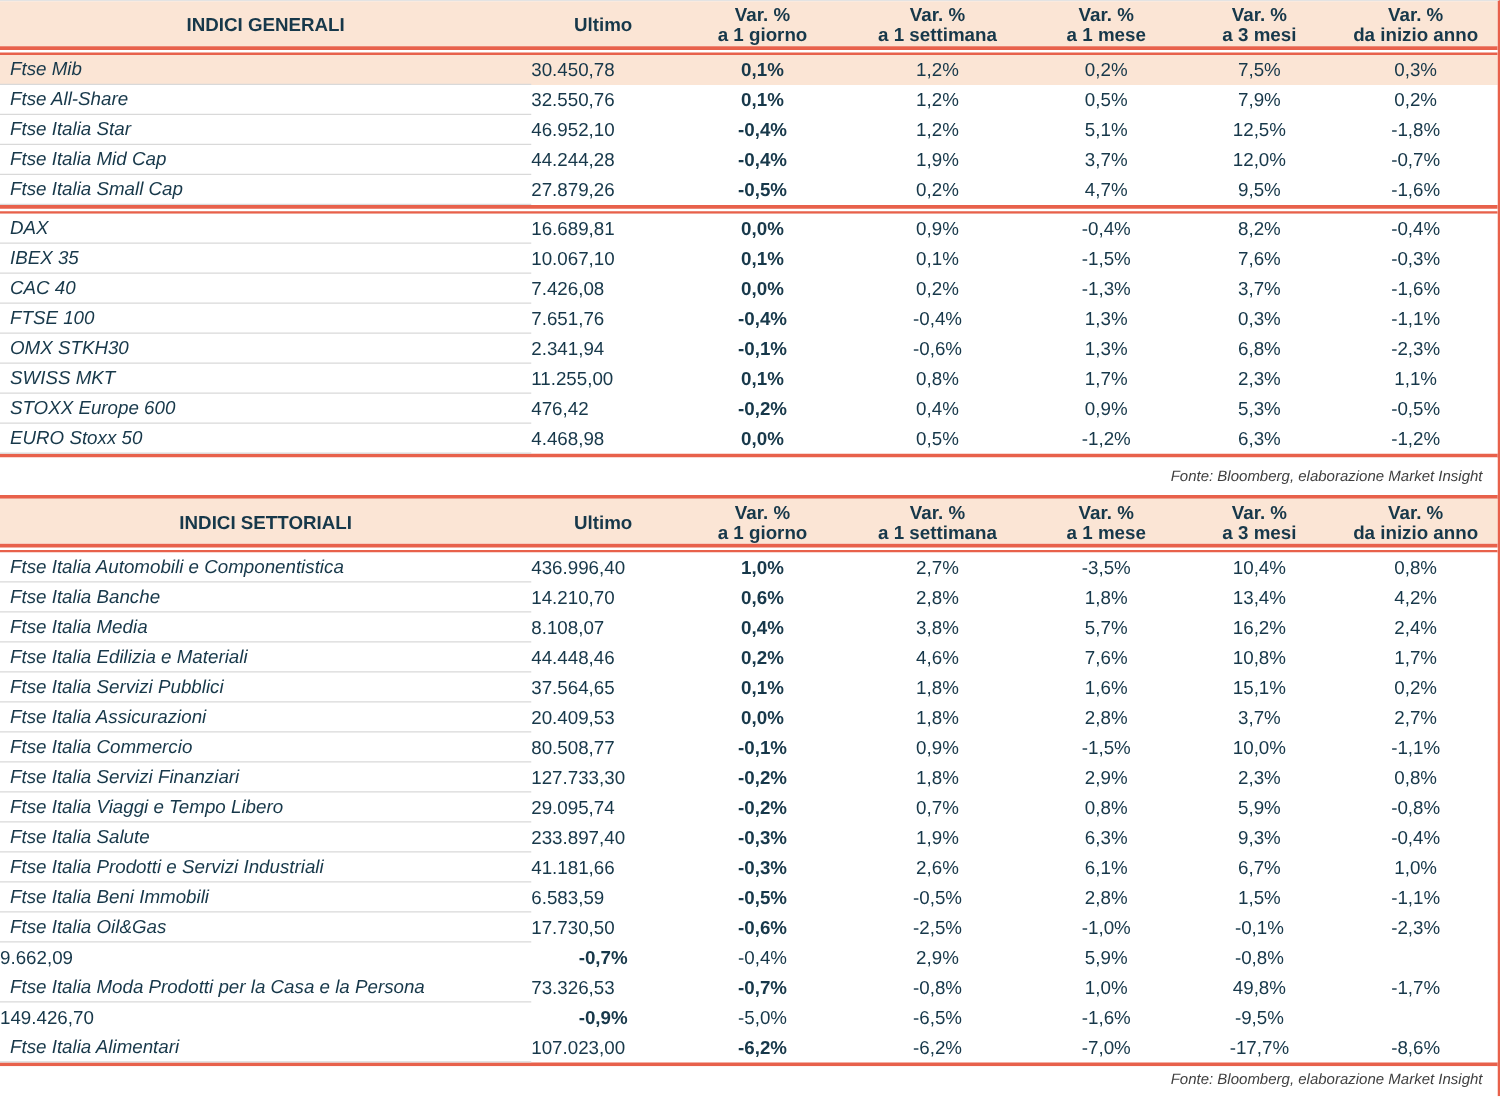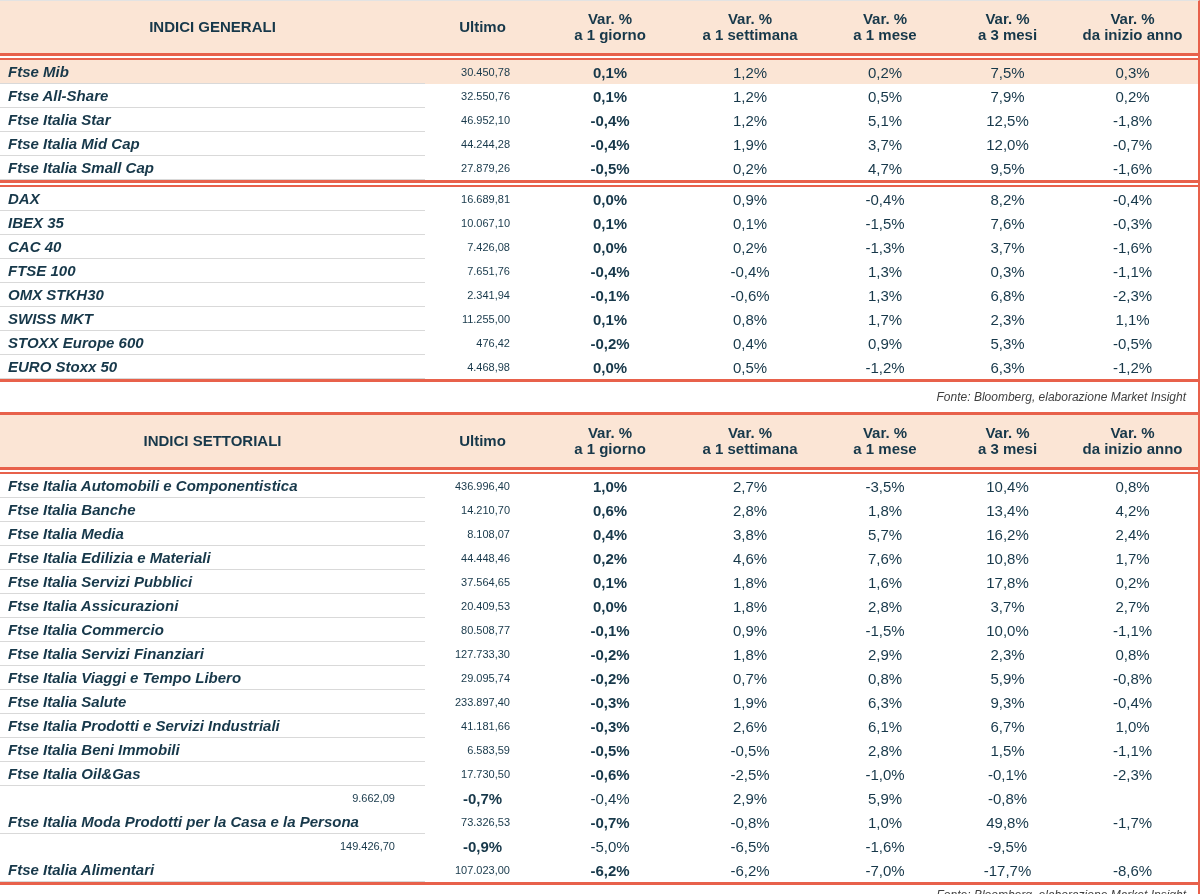--- a/index.html
+++ b/index.html
@@ -22,21 +22,21 @@
     border-top:1px solid #E3E3E3;
   }
   .grid-row{
     display:grid;
     grid-template-columns:425px 115px 140px 140px 130px 115px 135px;
     align-items:center;
   }
   
   .thead{
     background:var(--peach);
-    height:52px;
+    height:36px;
     font-weight:bold;
     font-size:15px;
   }
   .thead .th{
     text-align:center;
     line-height:1.1;
   }
   .thead .th.var{
     display:flex;
     flex-direction:column;
@@ -57,33 +57,32 @@
   
   .trow{
     height:24px;
     font-size:15px;
     background:#fff;
   }
   .trow.highlight{
     background:var(--peach);
   }
   .cell-name{
-    font-weight:bold;
+    font-weight:normal;
     font-style:italic;
     padding-left:8px;
     border-bottom:1px solid var(--rowline);
     height:24px;
     line-height:23px;
     white-space:nowrap;
     overflow:hidden;
   }
   .cell-ultimo{
-    text-align:right;
     padding-right:30px;
-    font-size:11px;
+    font-size:15px;
   }
   .cell-pct{
     text-align:center;
   }
   .cell-pct.d1{
     font-weight:bold;
   }
   
   .fonte-row{
     height:30px;
@@ -323,21 +322,21 @@
     <div class="cell-pct">7,6%</div>
     <div class="cell-pct">10,8%</div>
     <div class="cell-pct">1,7%</div>
   </div>
         <div class="grid-row trow">
     <div class="cell-name">Ftse Italia Servizi Pubblici</div>
     <div class="cell-ultimo">37.564,65</div>
     <div class="cell-pct d1">0,1%</div>
     <div class="cell-pct">1,8%</div>
     <div class="cell-pct">1,6%</div>
-    <div class="cell-pct">17,8%</div>
+    <div class="cell-pct">15,1%</div>
     <div class="cell-pct">0,2%</div>
   </div>
         <div class="grid-row trow">
     <div class="cell-name">Ftse Italia Assicurazioni</div>
     <div class="cell-ultimo">20.409,53</div>
     <div class="cell-pct d1">0,0%</div>
     <div class="cell-pct">1,8%</div>
     <div class="cell-pct">2,8%</div>
     <div class="cell-pct">3,7%</div>
     <div class="cell-pct">2,7%</div>

